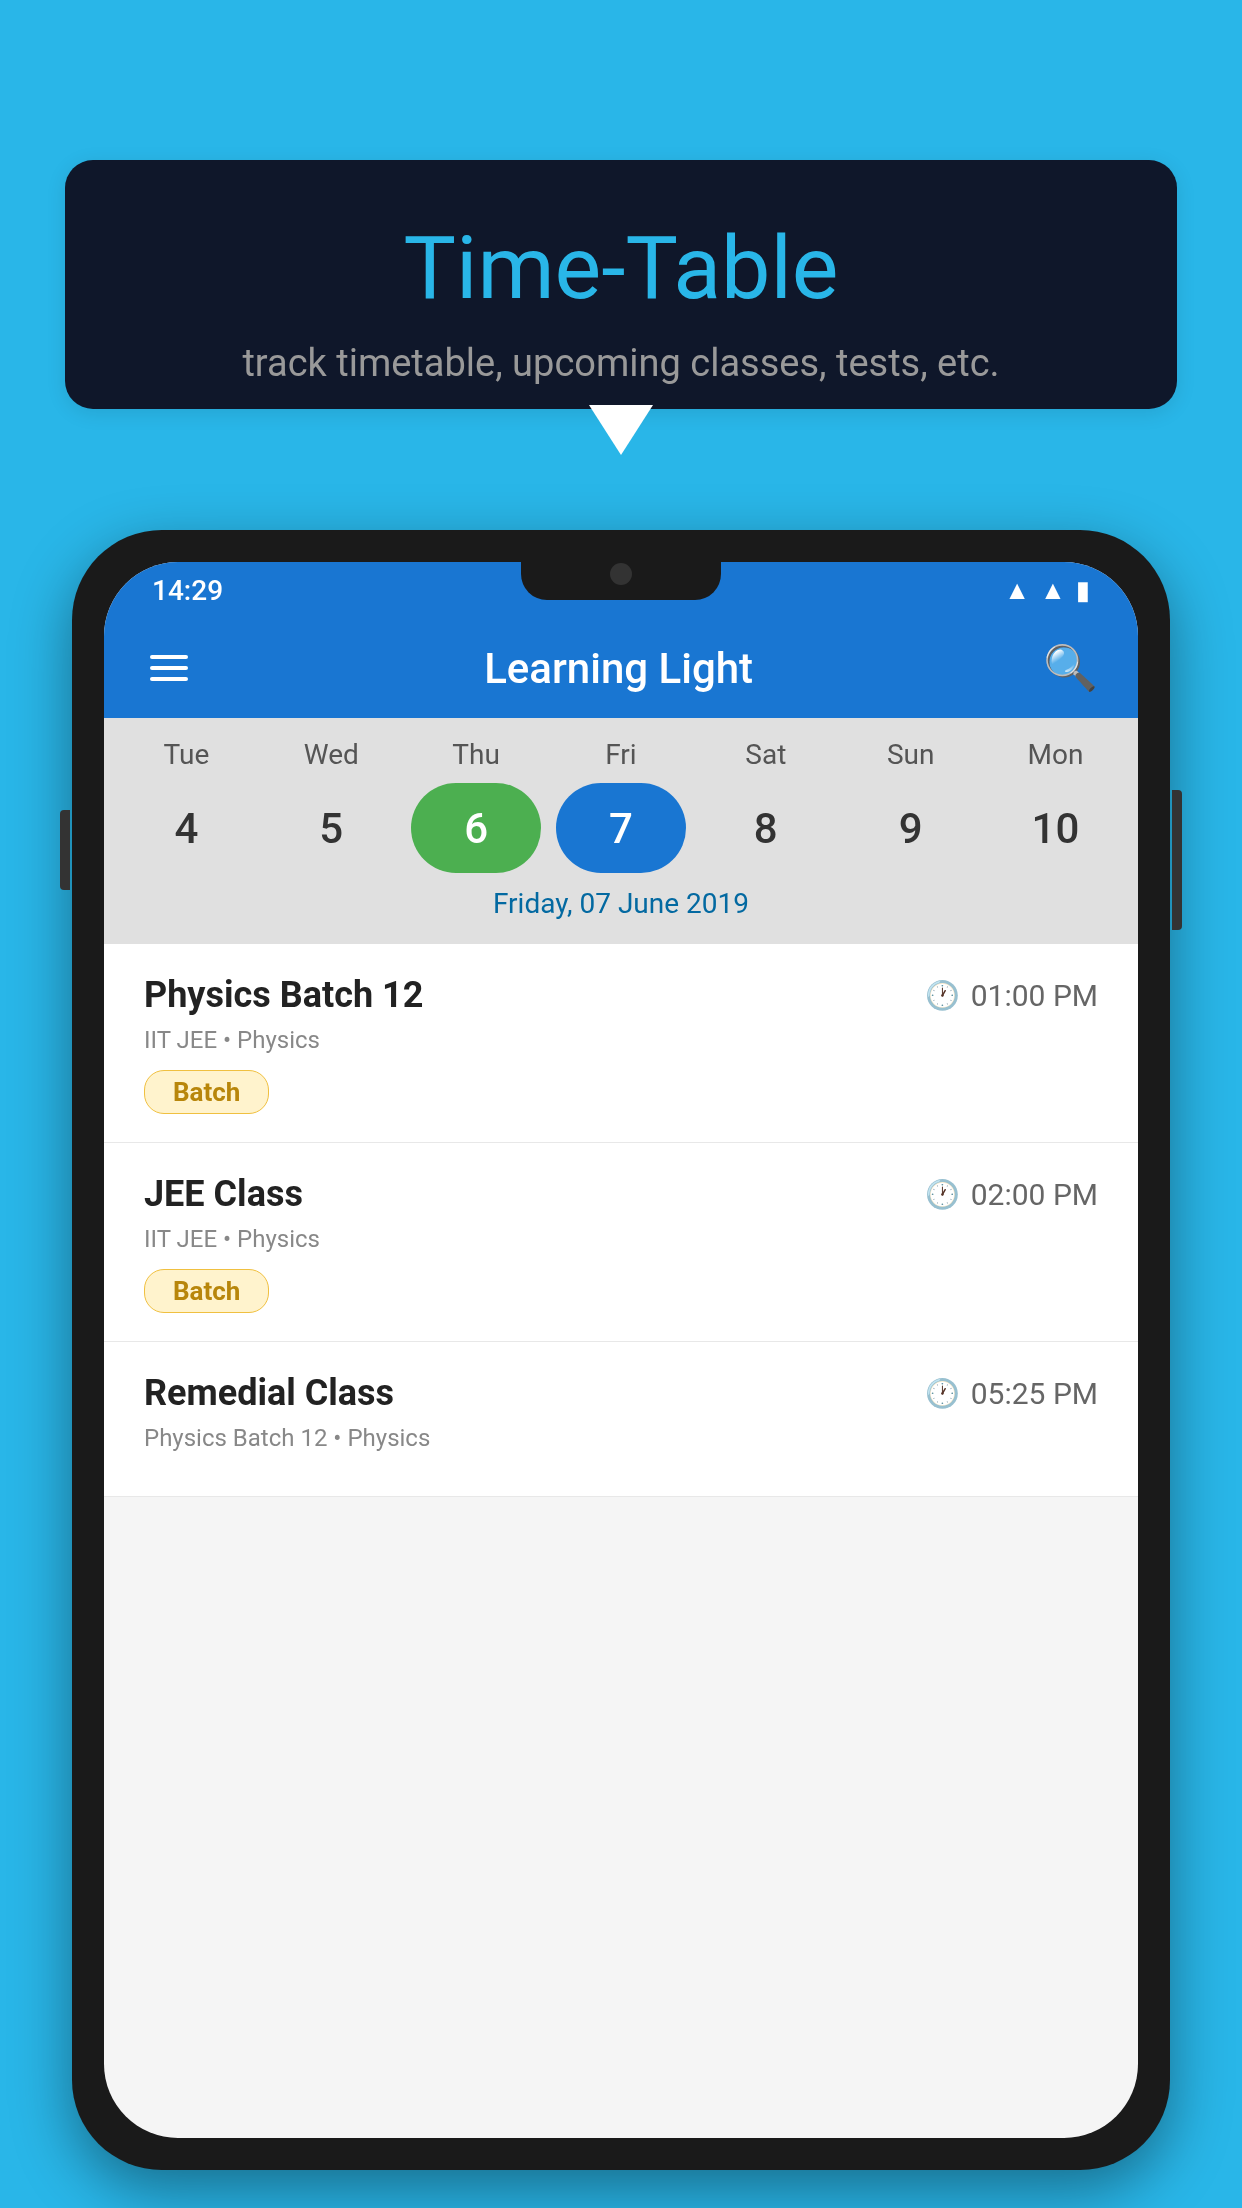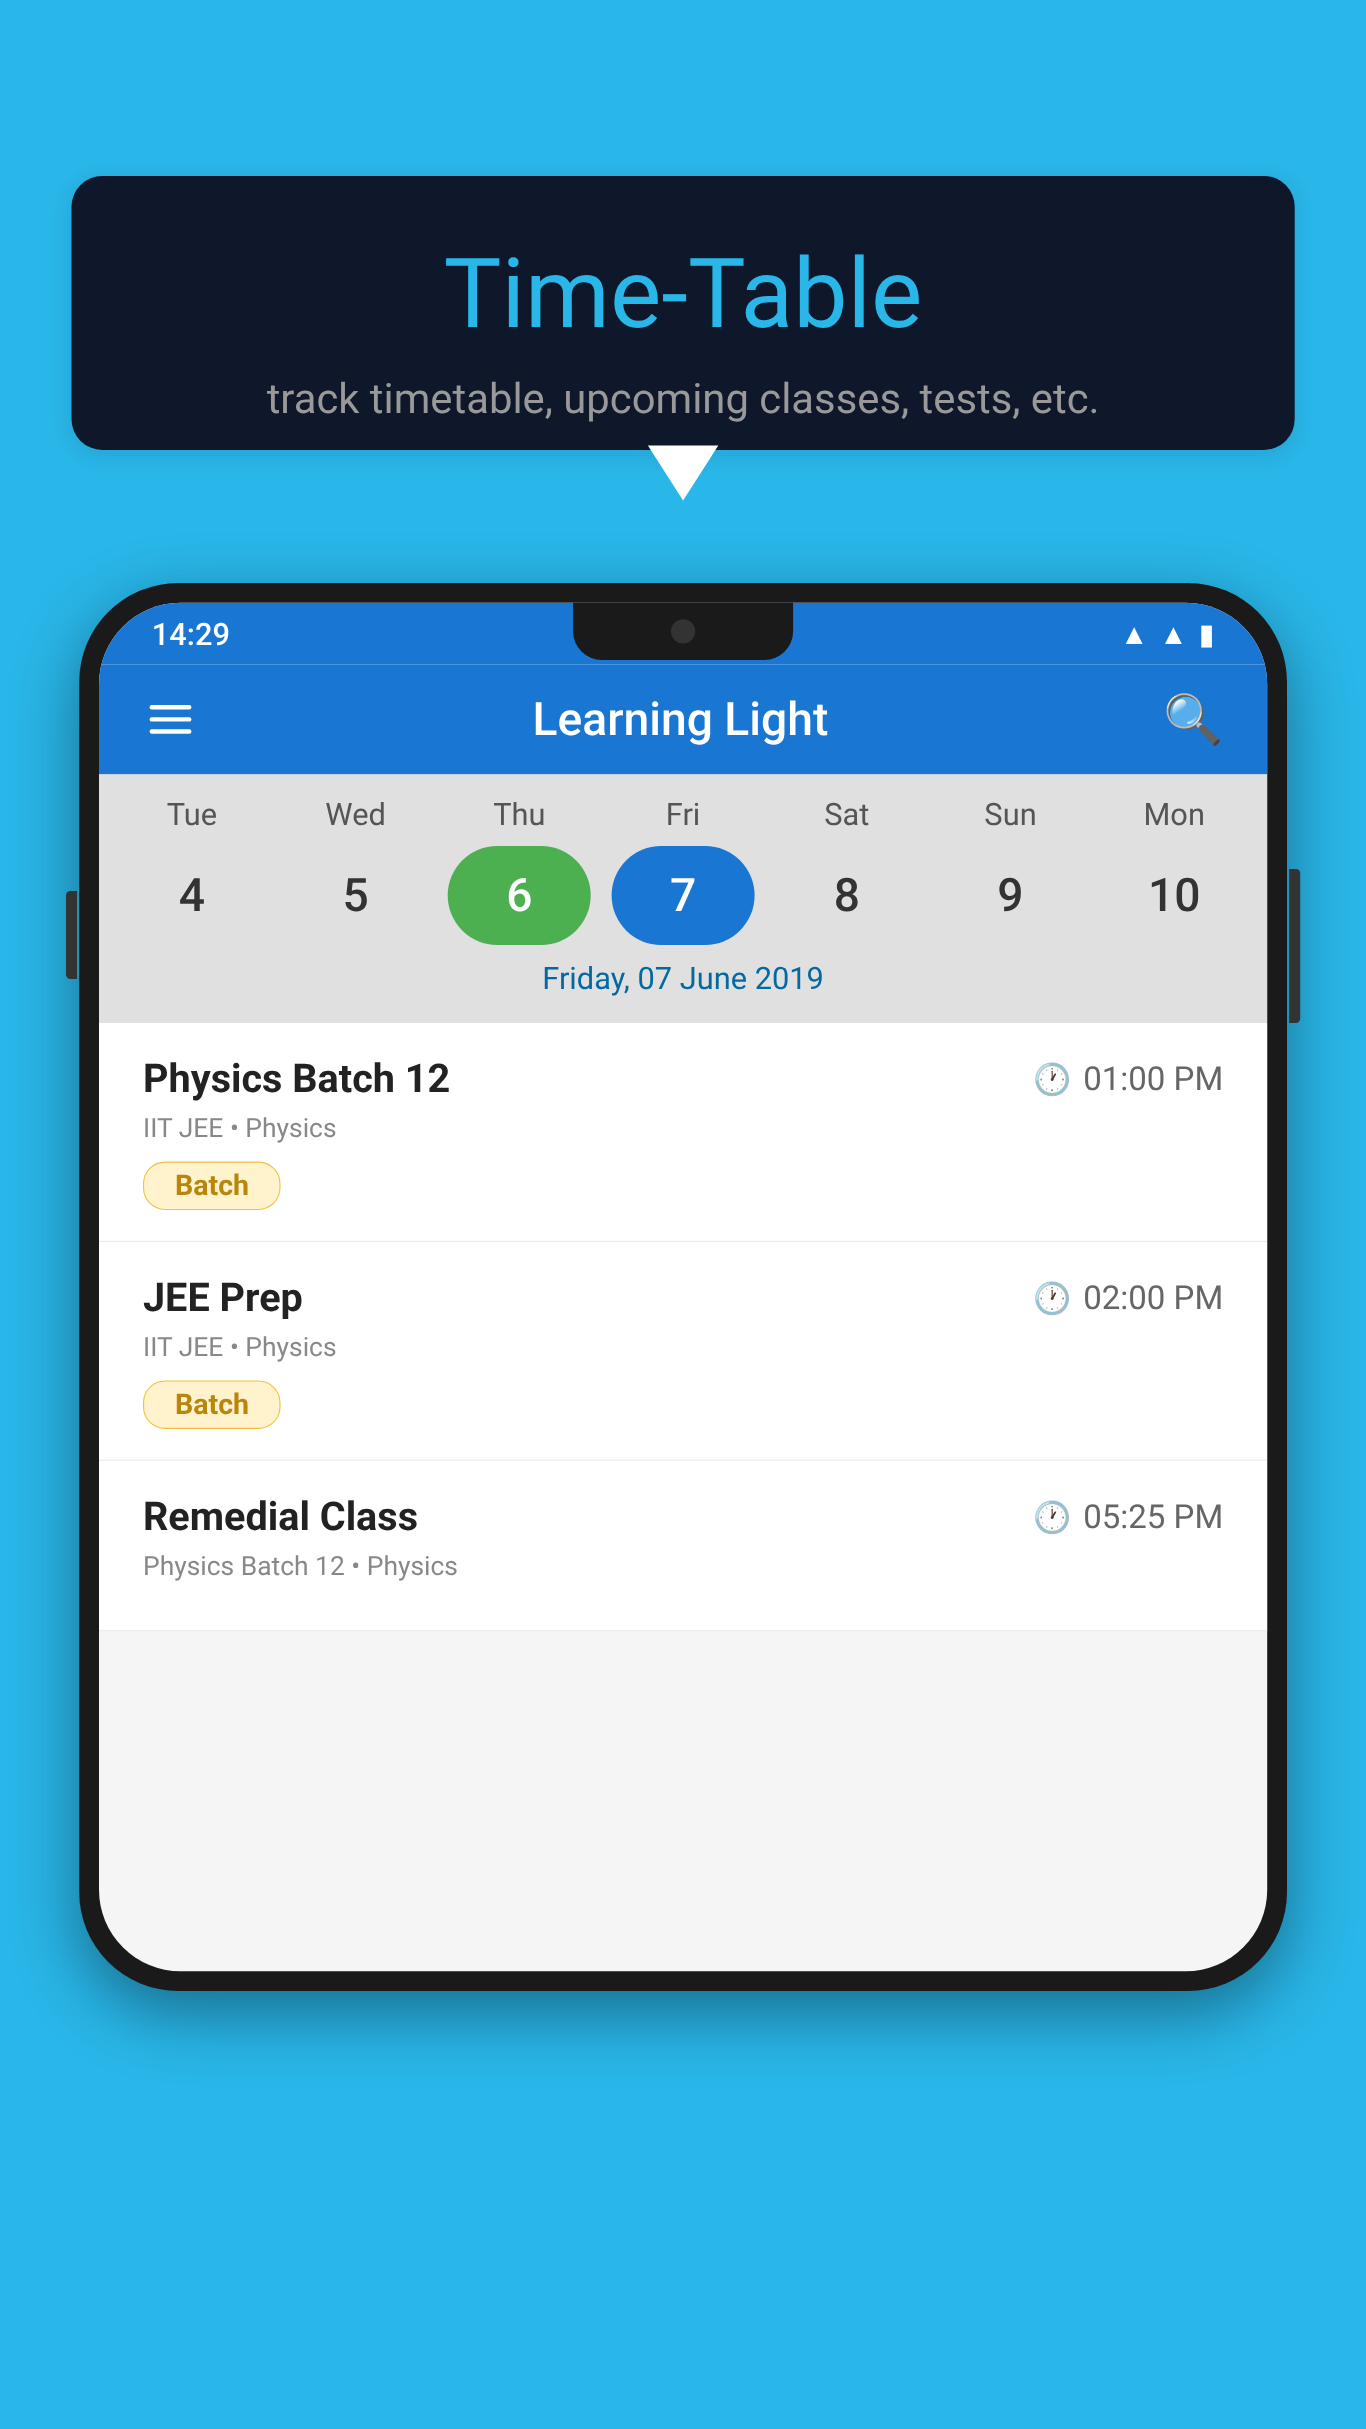--- a/index.html
+++ b/index.html
@@ -55,24 +55,24 @@
     .phone-container {
       position: absolute;
       top: 530px;
       left: 72px;
       right: 72px;
       bottom: 0;
     }
 
     .phone-frame {
       width: 100%;
-      height: 1280px;
+      height: 1640px;
       background: #1a1a1a;
       border-radius: 90px;
-      padding: 18px;
+      padding: 32px;
       position: relative;
       box-shadow: 0 20px 60px rgba(0,0,0,0.4);
     }
 
     
     .phone-notch {
       position: absolute;
       top: 18px;
       left: 50%;
       transform: translateX(-50%);
@@ -370,21 +370,21 @@
               <span class="clock-icon">🕐</span>
               <span>01:00 PM</span>
             </div>
           </div>
           <div class="schedule-subtitle">IIT JEE • Physics</div>
           <span class="batch-tag">Batch</span>
         </div>
 
         <div class="schedule-item">
           <div class="schedule-item-header">
-            <span class="schedule-title">JEE Prep</span>
+            <span class="schedule-title">JEE Class</span>
             <div class="schedule-time">
               <span class="clock-icon">🕐</span>
               <span>02:00 PM</span>
             </div>
           </div>
           <div class="schedule-subtitle">IIT JEE • Physics</div>
           <span class="batch-tag">Batch</span>
         </div>
 
         <div class="schedule-item">

